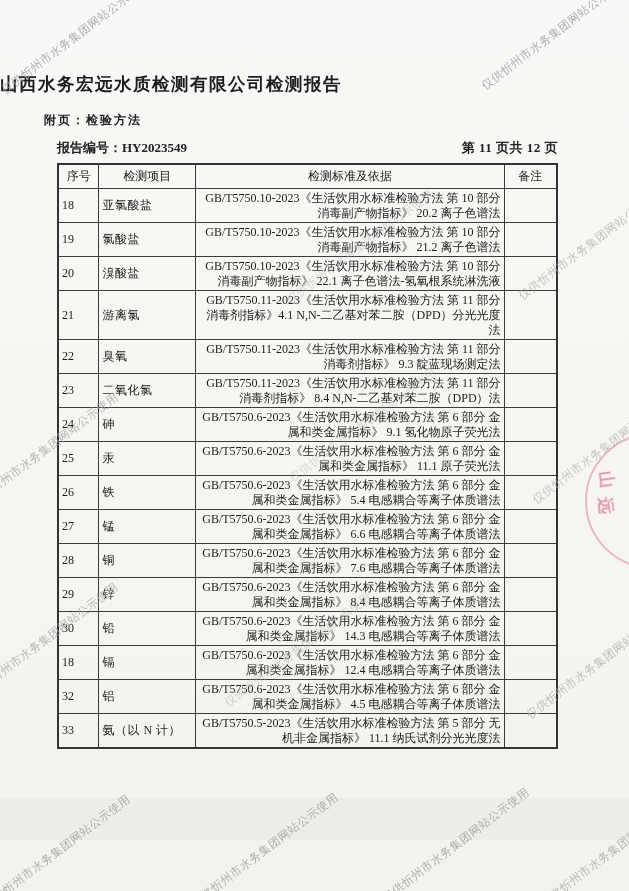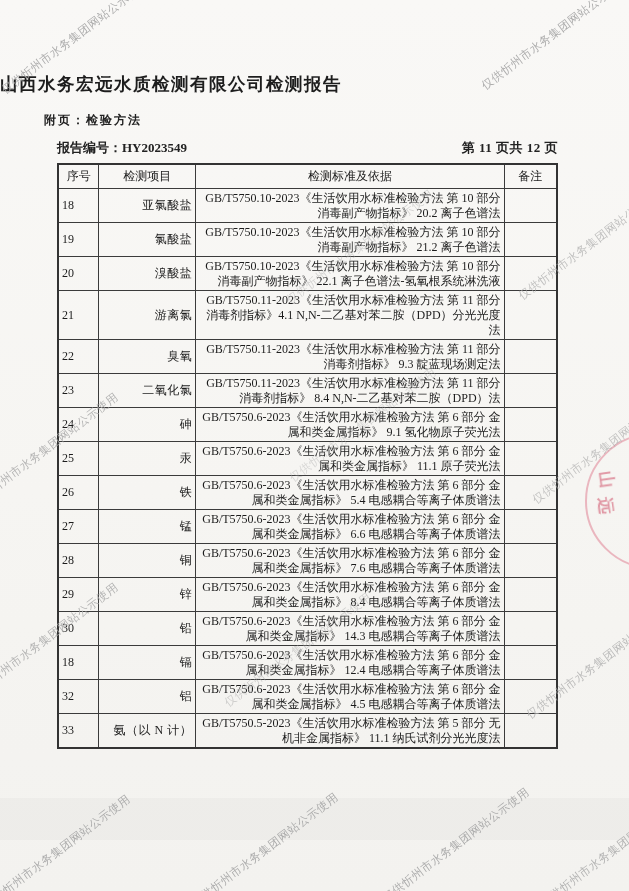--- a/index.html
+++ b/index.html
@@ -48,21 +48,21 @@
     vertical-align:middle;
     overflow:hidden;
   }
   table.methods{border:2px solid #333;}
   th{font-weight:normal;font-size:12.5px;height:20px;}
   col.c-no{width:8.2%;}
   col.c-item{width:19.4%;}
   col.c-std{width:61.8%;}
   col.c-remark{width:10.6%;}
   td.no,td.remark,th{}
-  td.item{text-align:right;letter-spacing:0.5px;}
+  td.item{text-align:left;letter-spacing:0.5px;}
   td.standard{text-align:right;padding-left:4px;padding-right:2px;font-family:Liberation Serif, serif;}
   
   .wm{
     position:absolute;
     transform:translate(-50%,-50%) rotate(-37deg);
     font-size:11.5px;color:#a9a9a9;letter-spacing:0.5px;
     white-space:nowrap;pointer-events:none;
     font-family:"Liberation Sans","DejaVu Sans",sans-serif;
   }
   

